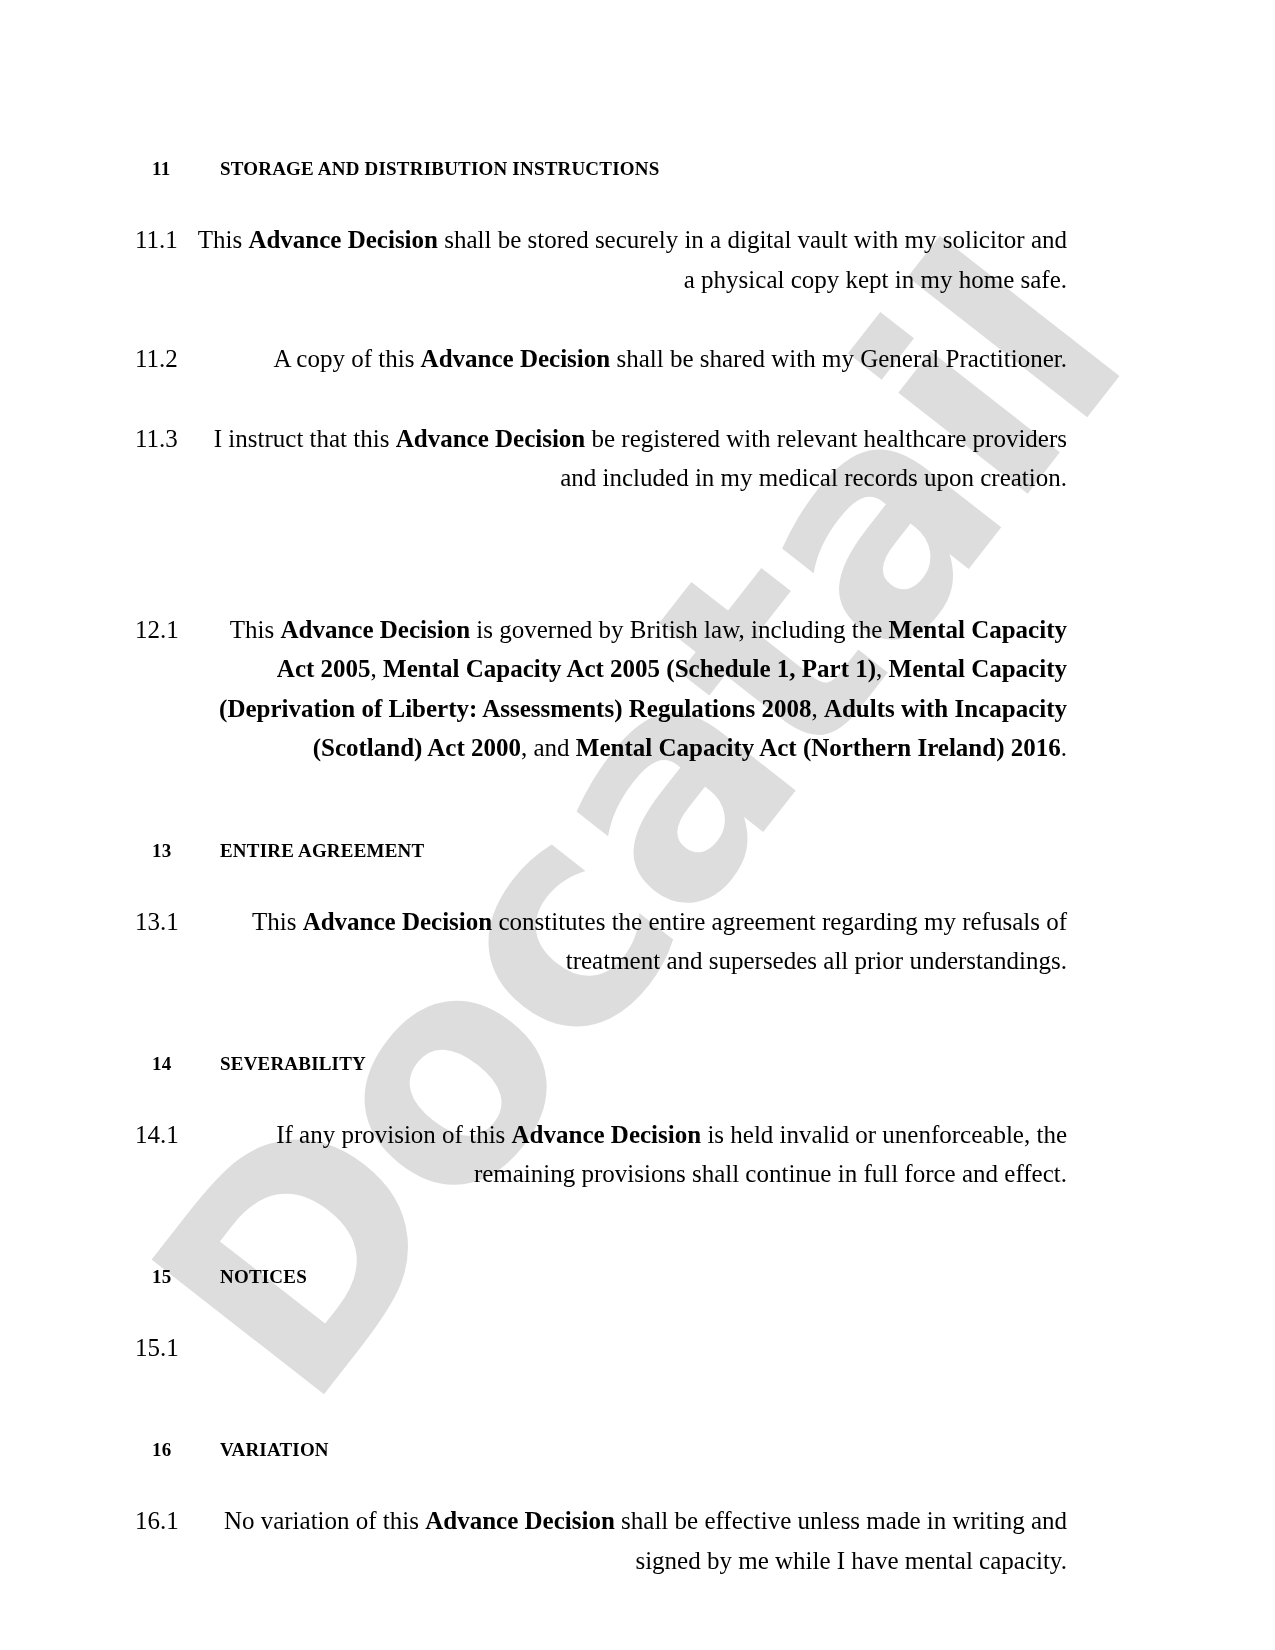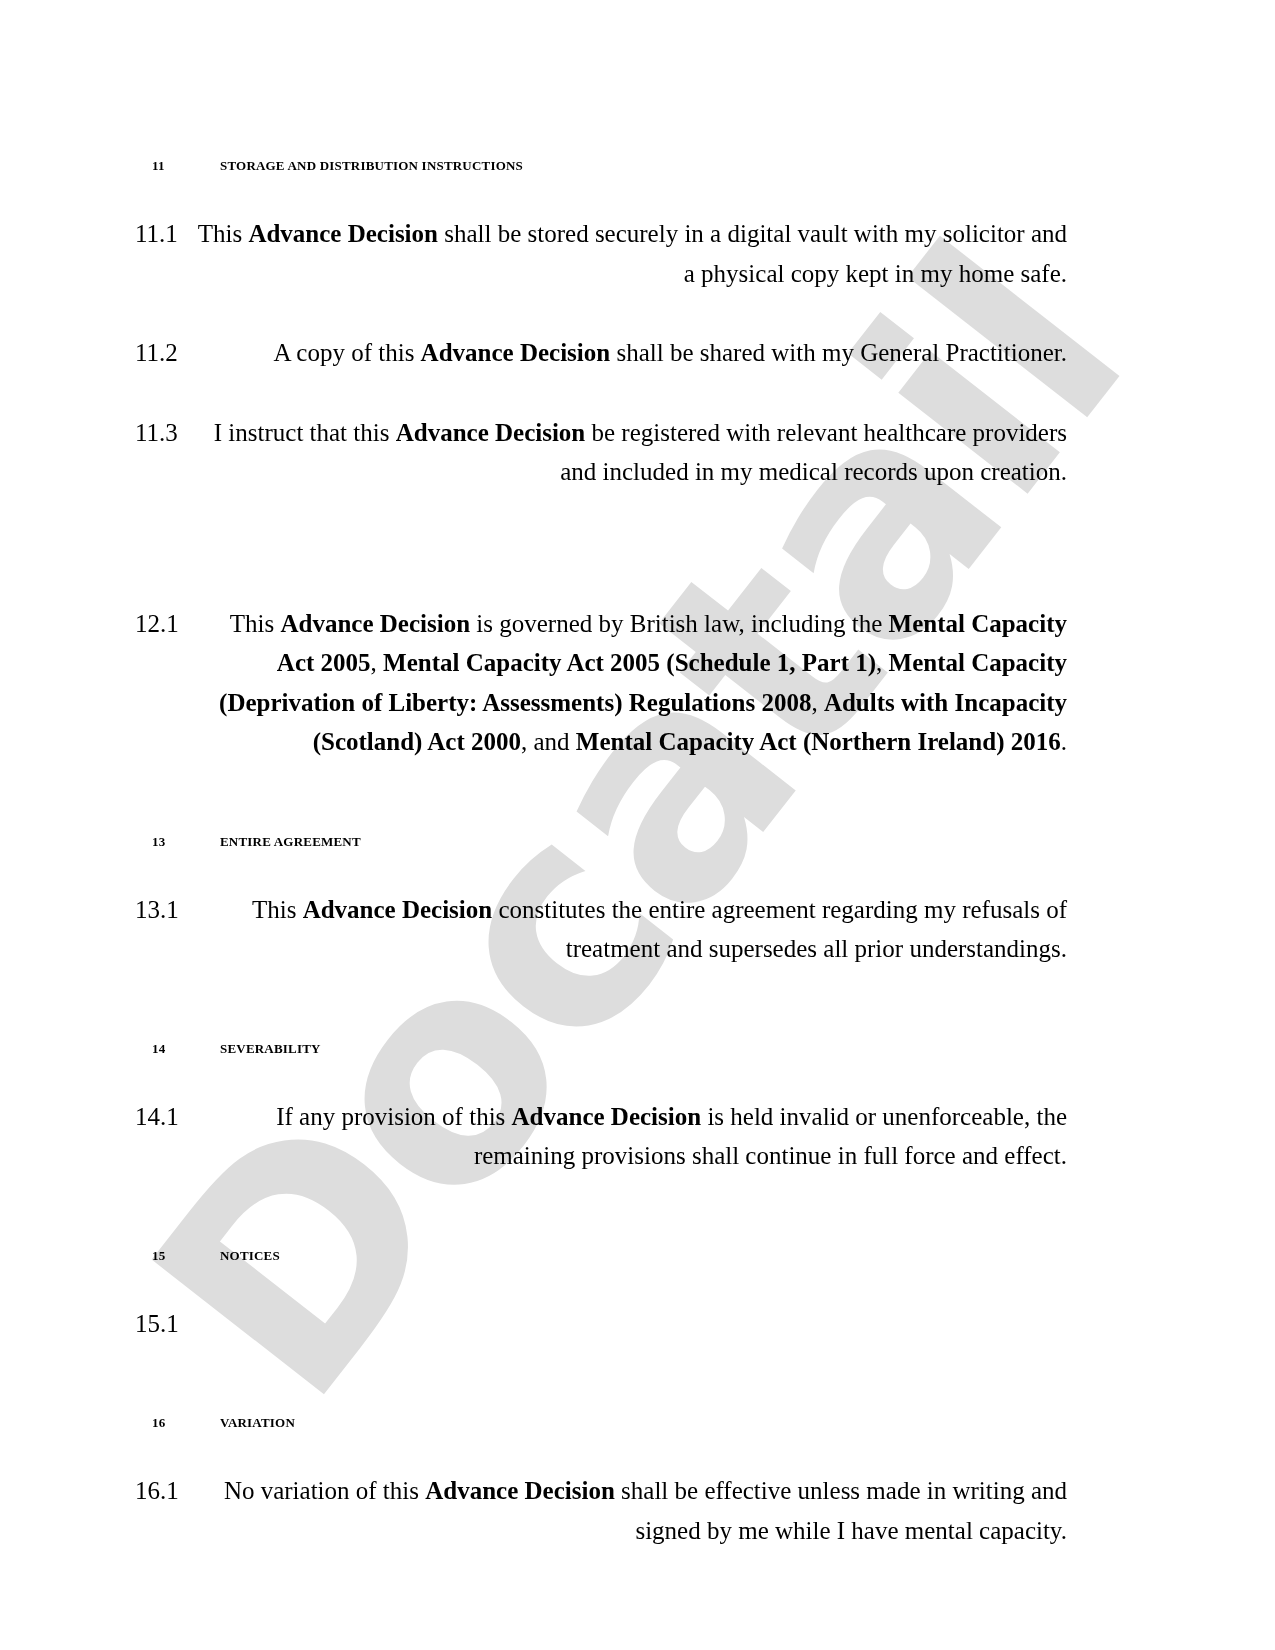--- a/index.html
+++ b/index.html
@@ -49,21 +49,21 @@
     padding: 0;
   }
   .clause-block {
     position: relative;
   }
   
   .section-heading {
     display: flex;
     align-items: baseline;
     font-weight: 700;
-    font-size: 13px;
+    font-size: 19px;
     letter-spacing: 0.2px;
   }
   .section-heading .sec-num {
     width: 44px;
     margin-left: 152px;
     flex: 0 0 44px;
     text-align: left;
   }
   .section-heading .sec-title {
     flex: 1 1 auto;

